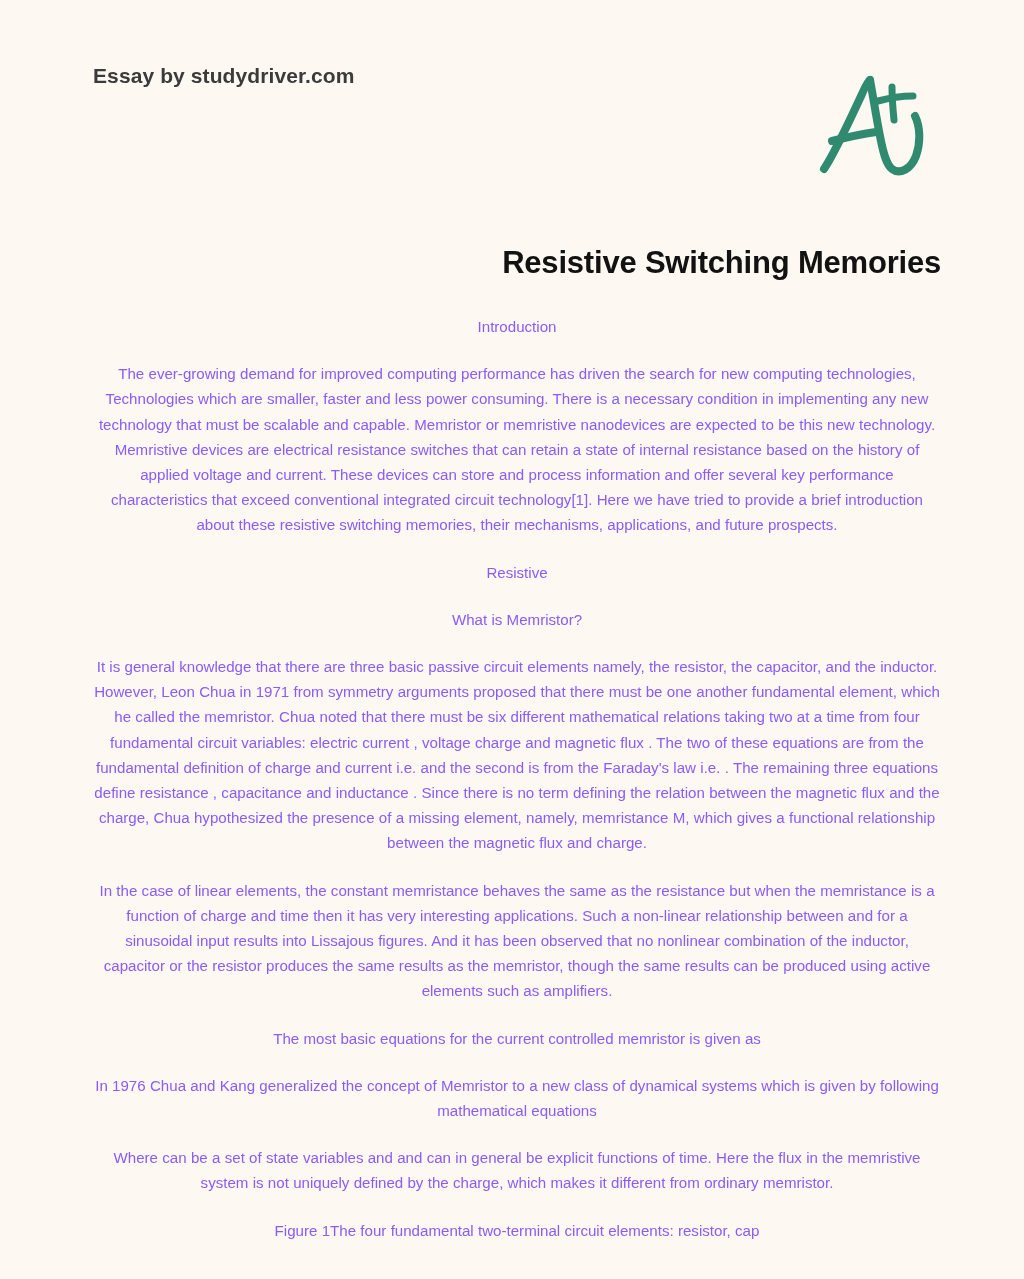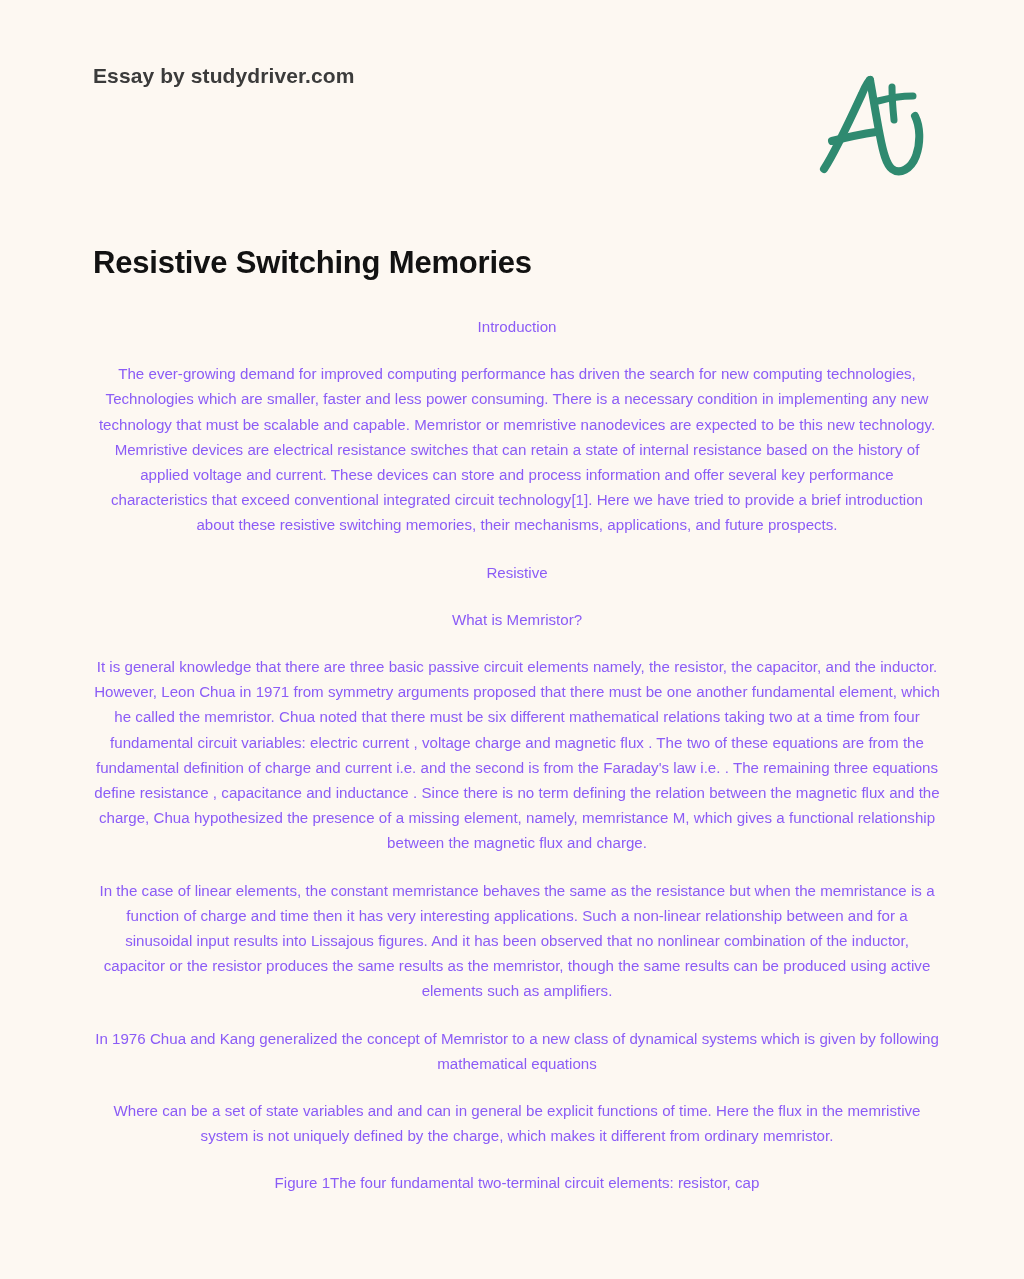--- a/index.html
+++ b/index.html
@@ -85,20 +85,21 @@
     width: 848px;
   }
 
   .doc-title {
     font-size: 31px;
     font-weight: bold;
     color: #121212;
     line-height: 40px;
     letter-spacing: -0.2px;
     margin: 0 0 31px 0;
+    text-align: right;
   }
 
   .para {
     font-size: 15.1px;
     line-height: 25.2px;
     color: #8b5cf6;
     margin: 0 0 22px 0;
     text-align: center;
     word-spacing: 0.1px;
   }
@@ -152,20 +153,21 @@
     <p class="para">The ever-growing demand for improved computing performance has driven the search for new computing technologies, Technologies which are smaller, faster and less power consuming. There is a necessary condition in implementing any new technology that must be scalable and capable. Memristor or memristive nanodevices are expected to be this new technology. Memristive devices are electrical resistance switches that can retain a state of internal resistance based on the history of applied voltage and current. These devices can store and process information and offer several key performance characteristics that exceed conventional integrated circuit technology[1]. Here we have tried to provide a brief introduction about these resistive switching memories, their mechanisms, applications, and future prospects.</p>
 
     <p class="para section-head">Resistive</p>
 
     <p class="para section-head">What is Memristor?</p>
 
     <p class="para">It is general knowledge that there are three basic passive circuit elements namely, the resistor, the capacitor, and the inductor. However, Leon Chua in 1971 from symmetry arguments proposed that there must be one another fundamental element, which he called the memristor. Chua noted that there must be six different mathematical relations taking two at a time from four fundamental circuit variables: electric current , voltage charge and magnetic flux . The two of these equations are from the fundamental definition of charge and current i.e. and the second is from the Faraday's law i.e. . The remaining three equations define resistance , capacitance and inductance . Since there is no term defining the relation between the magnetic flux and the charge, Chua hypothesized the presence of a missing element, namely, memristance M, which gives a functional relationship between the magnetic flux and charge.</p>
 
     <p class="para">In the case of linear elements, the constant memristance behaves the same as the resistance but when the memristance is a function of charge and time then it has very interesting applications. Such a non-linear relationship between and for a sinusoidal input results into Lissajous figures. And it has been observed that no nonlinear combination of the inductor, capacitor or the resistor produces the same results as the memristor, though the same results can be produced using active elements such as amplifiers.</p>
 
+    <p class="para">The most basic equations for the current controlled memristor is given as</p>
 
 
     <p class="para">In 1976 Chua and Kang generalized the concept of Memristor to a new class of dynamical systems which is given by following mathematical equations</p>
 
     <p class="para">Where can be a set of state variables and and can in general be explicit functions of time. Here the flux in the memristive system is not uniquely defined by the charge, which makes it different from ordinary memristor.</p>
 
     <p class="para">Figure 1The four fundamental two-terminal circuit elements: resistor, cap</p>
 
   </div>
 

